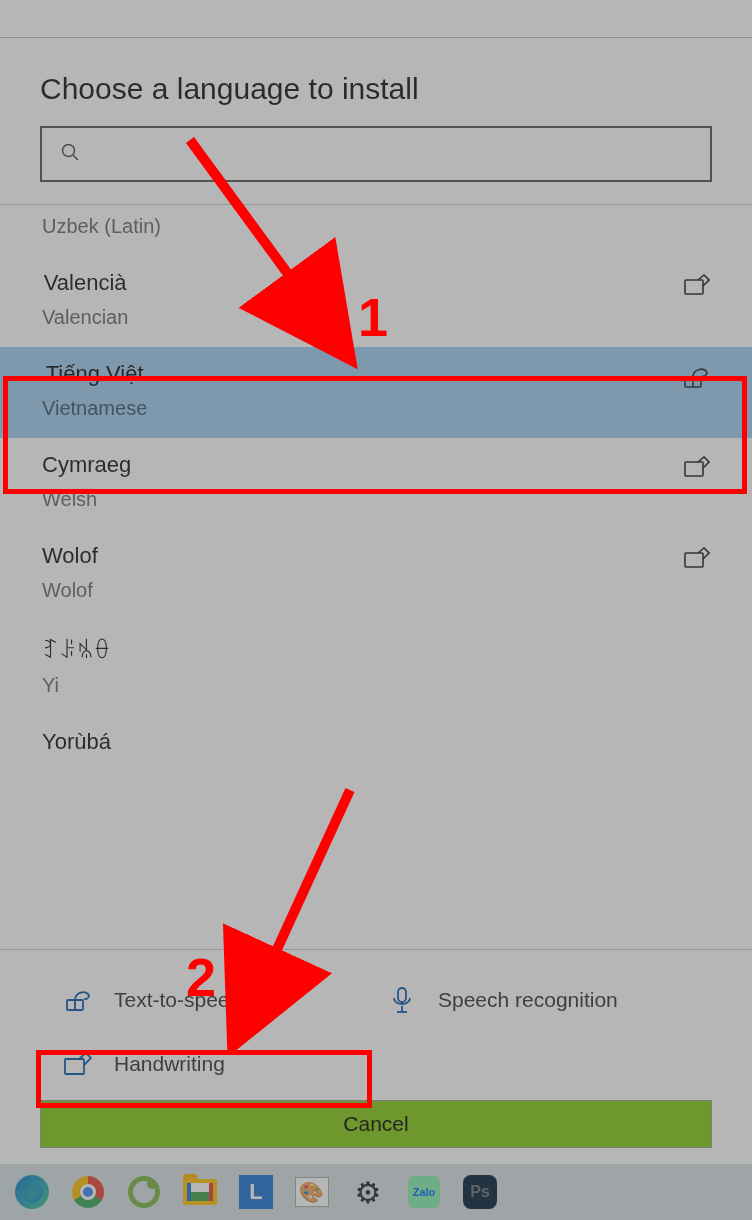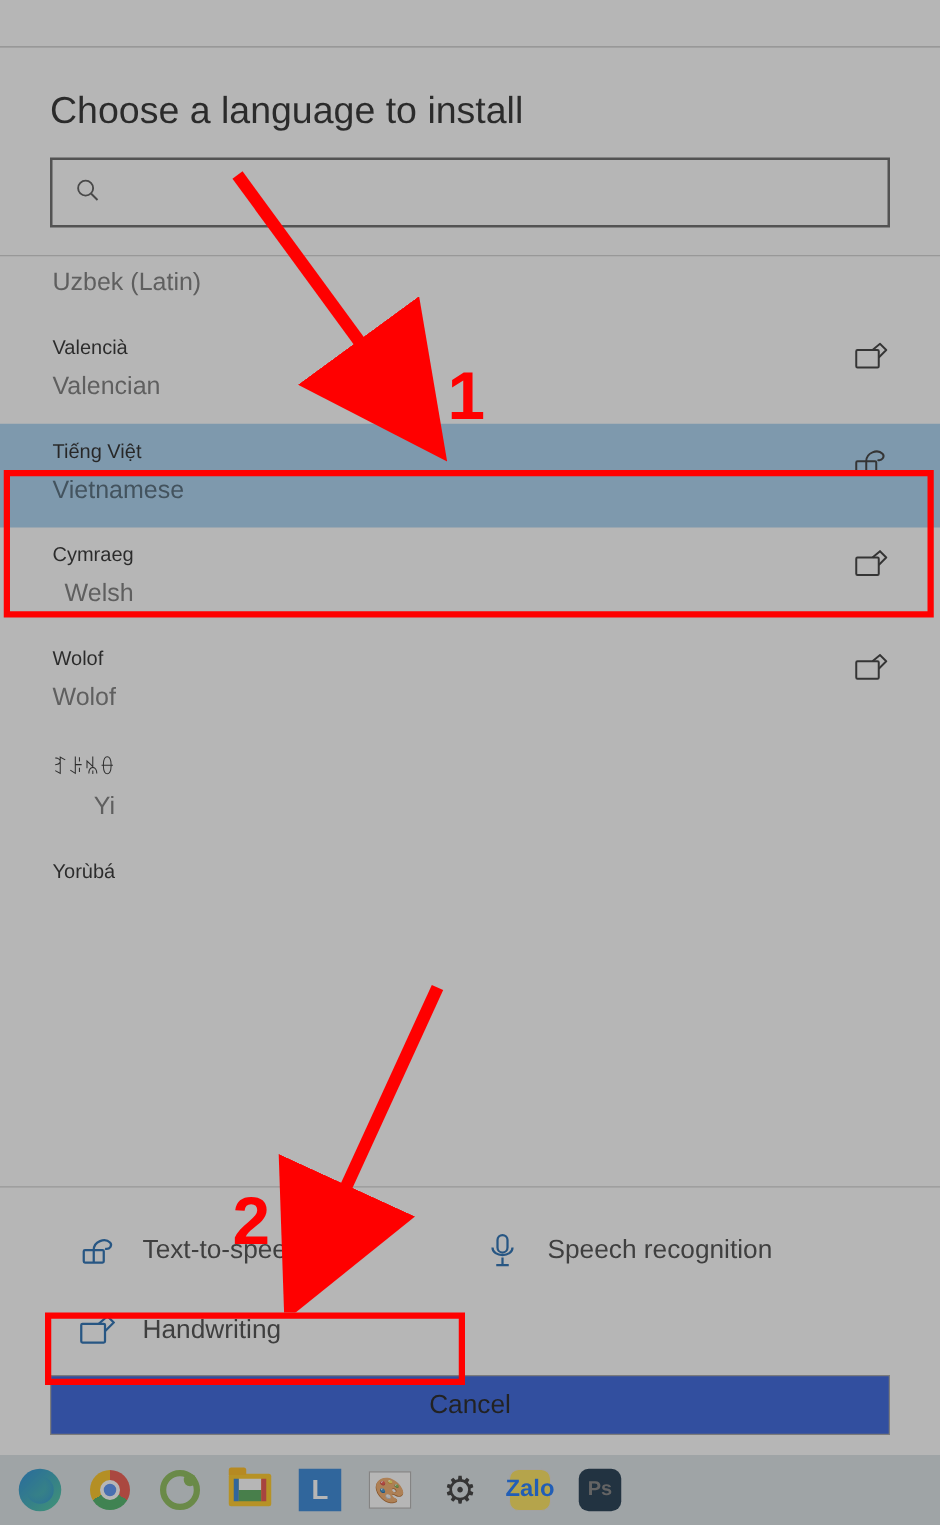--- a/index.html
+++ b/index.html
@@ -57,22 +57,22 @@
 }
 .lang-item {
   padding: 14px 42px 18px 42px;
   display: flex;
   align-items: flex-start;
   justify-content: space-between;
 }
 .lang-item.partial { padding-top: 10px; }
 .lang-item.cutoff { padding-bottom: 0; }
 .lang-text { display: flex; flex-direction: column; gap: 10px; }
-.lang-native { font-size: 16px; color: #111; }
-.lang-english { font-size: 20px; color: #6a6a6a; text-align: right; }
+.lang-native { font-size: 22px; color: #111; text-align: center; }
+.lang-english { font-size: 20px; color: #6a6a6a; }
 .lang-icons { display: flex; gap: 10px; padding-top: 4px; color: #222; }
 .selected { background: #9fcdf0; }
 .selected .lang-native { color: #0a0a0a; font-weight: 400; }
 .selected .lang-english { color: #3a5568; }
 
 .legend {
   border-top: 1px solid #ccc;
   padding: 36px 40px 24px 64px;
   display: grid;
   grid-template-columns: 1fr 1fr;
@@ -85,21 +85,21 @@
 .buttons {
   display: flex;
   gap: 16px;
   padding: 0 40px 34px 40px;
 }
 .btn {
   flex: 1;
   height: 48px;
   font-size: 21px;
   border: 1px solid #999;
-  background: #1d4ed8;
+  background: #84cc16;
   cursor: pointer;
 }
 .btn.primary { background: #e8e8e8; }
 
 .taskbar {
   position: absolute;
   left: 0; right: 0; bottom: 0;
   height: 56px;
   background: #d8e0e4;
   display: flex;
@@ -118,21 +118,21 @@
 .tb-chrome::after{content:"";position:absolute;inset:8px;border-radius:50%;background:#4285f4;border:3px solid #fff;}
 .tb-coccoc{width:32px;height:32px;border-radius:50%;border:5px solid #7cb342;position:relative;}
 .tb-coccoc::after{content:"";position:absolute;width:10px;height:10px;background:#7cb342;border-radius:50%;right:-2px;top:-2px;}
 .tb-folder{width:34px;height:26px;background:#ffc107;border-radius:2px;position:relative;}
 .tb-folder::before{content:"";position:absolute;top:-5px;left:0;width:14px;height:6px;background:#ffb300;border-radius:2px 2px 0 0;}
 .tb-folder::after{content:"";position:absolute;inset:4px;border-left:4px solid #1976d2;border-right:4px solid #e53935;background:linear-gradient(#fff 50%,#43a047 50%);}
 .tb-L{width:34px;height:34px;background:#1976d2;color:#fff;display:flex;align-items:center;justify-content:center;font-weight:bold;font-size:22px;}
 .tb-paint{width:34px;height:30px;background:#fff;border:1px solid #aaa;position:relative;}
 .tb-paint::after{content:"🎨";position:absolute;inset:0;display:flex;align-items:center;justify-content:center;font-size:20px;}
 .tb-gear{color:#222;font-size:30px;}
-.tb-zalo{width:34px;height:34px;border-radius:8px;background:#fde047;color:#0068ff;display:flex;align-items:center;justify-content:center;font-size:19px;font-weight:bold;border:1px solid #ddd;}
+.tb-zalo{width:34px;height:34px;border-radius:8px;background:#86efac;color:#0068ff;display:flex;align-items:center;justify-content:center;font-size:11px;font-weight:bold;border:1px solid #ddd;}
 .tb-ps{width:34px;height:34px;border-radius:8px;background:#001e36;color:#737373;display:flex;align-items:center;justify-content:center;font-size:16px;font-weight:bold;}
 
 .annot { position: absolute; z-index: 100; pointer-events: none; }
 .red-box-1 { border: 5px solid #ff0000; left: 3px; top: 376px; width: 744px; height: 118px; }
 .red-box-2 { border: 5px solid #ff0000; left: 36px; top: 1050px; width: 336px; height: 58px; }
 .red-num { color: #ff0000; font-size: 54px; font-weight: bold; font-family: Arial,sans-serif; }
 .num1 { left: 358px; top: 286px; }
 .num2 { left: 186px; top: 946px; }
 .arrow-svg { position:absolute; z-index:101; pointer-events:none; }
 </style>

